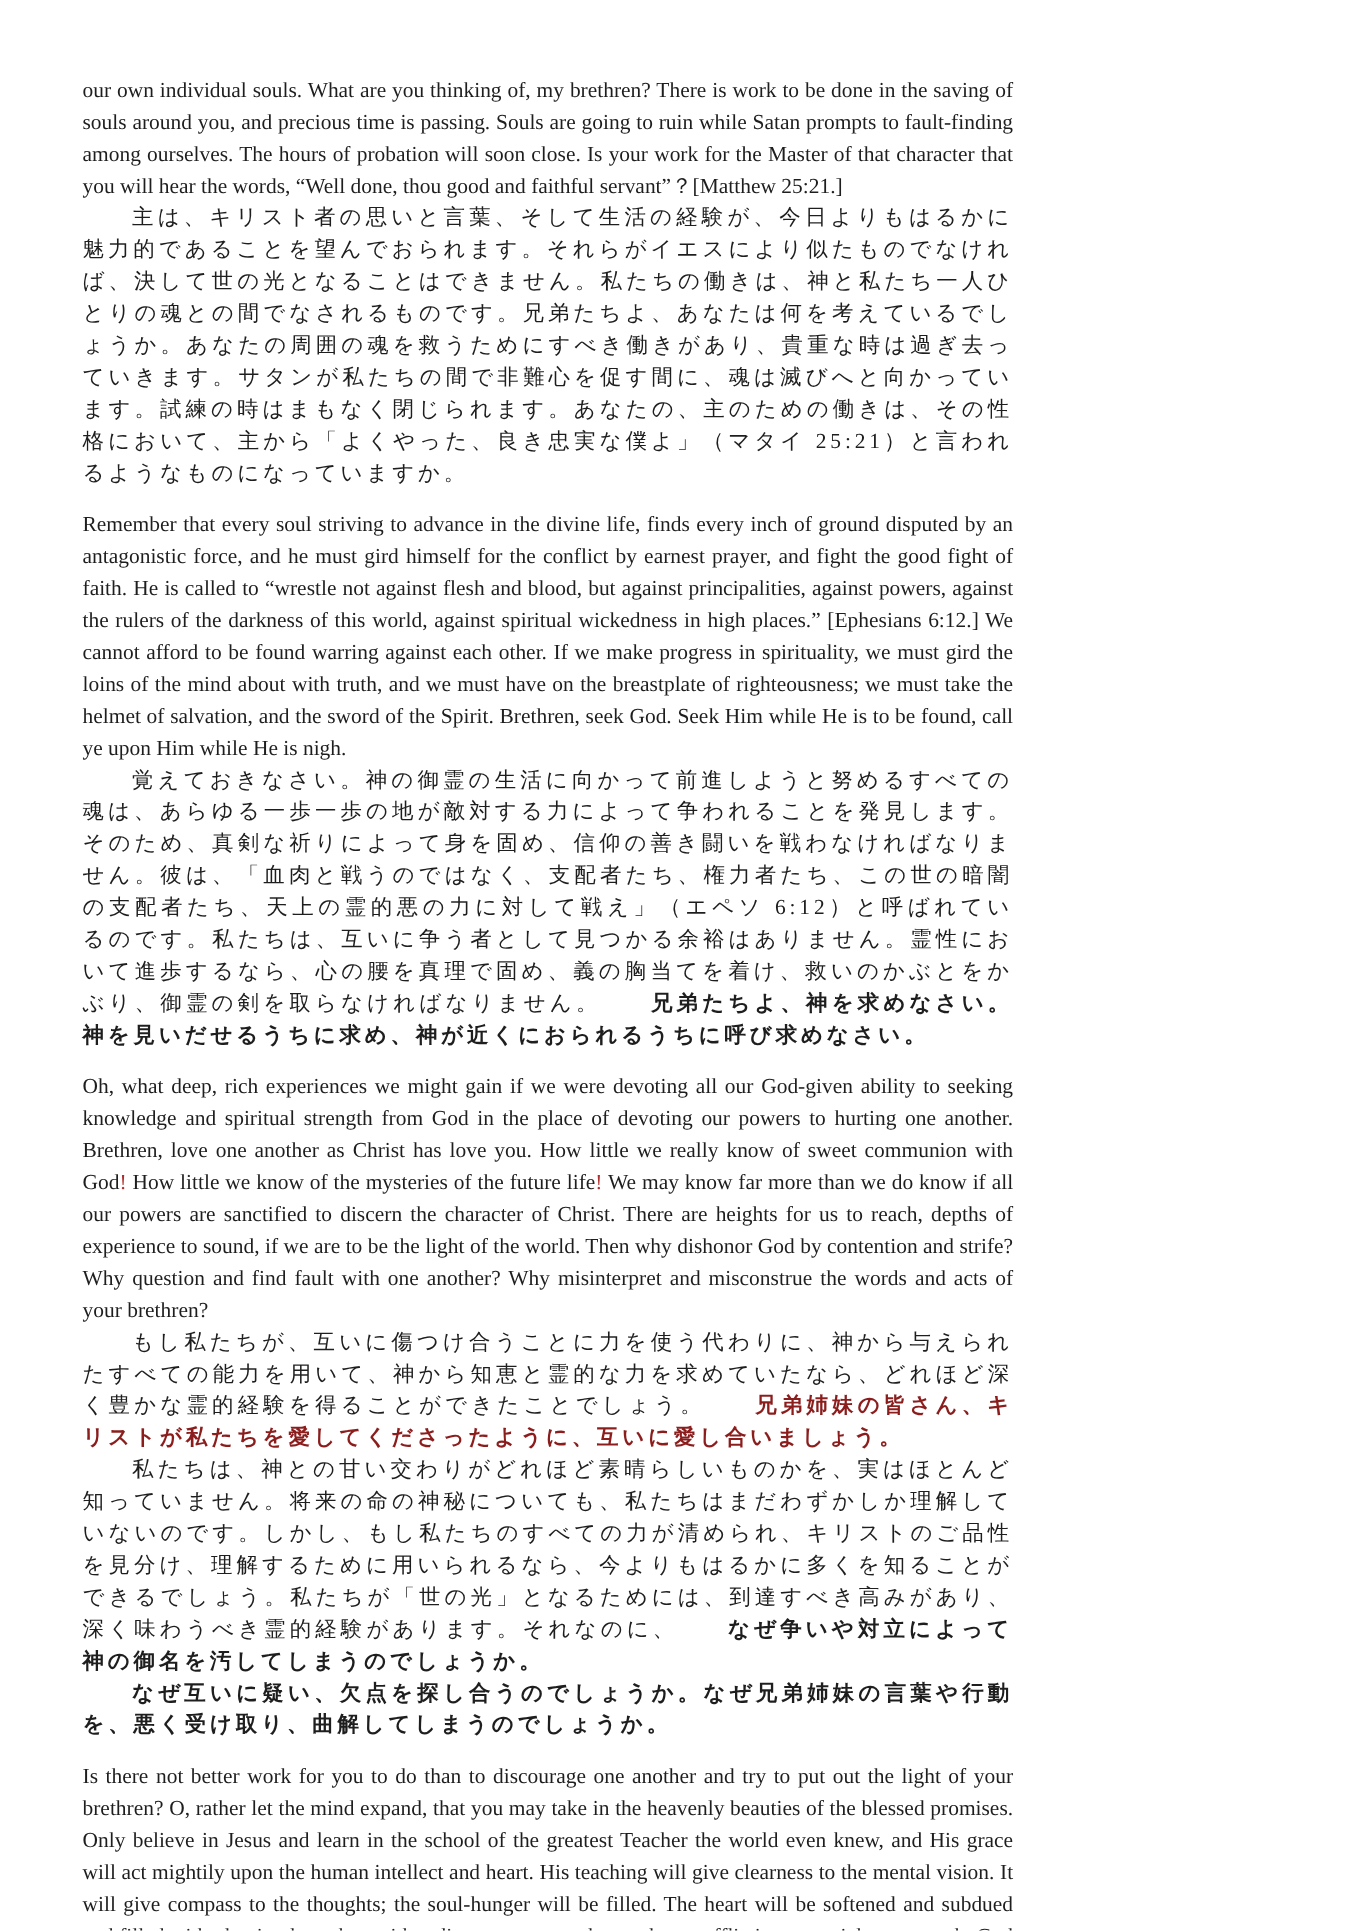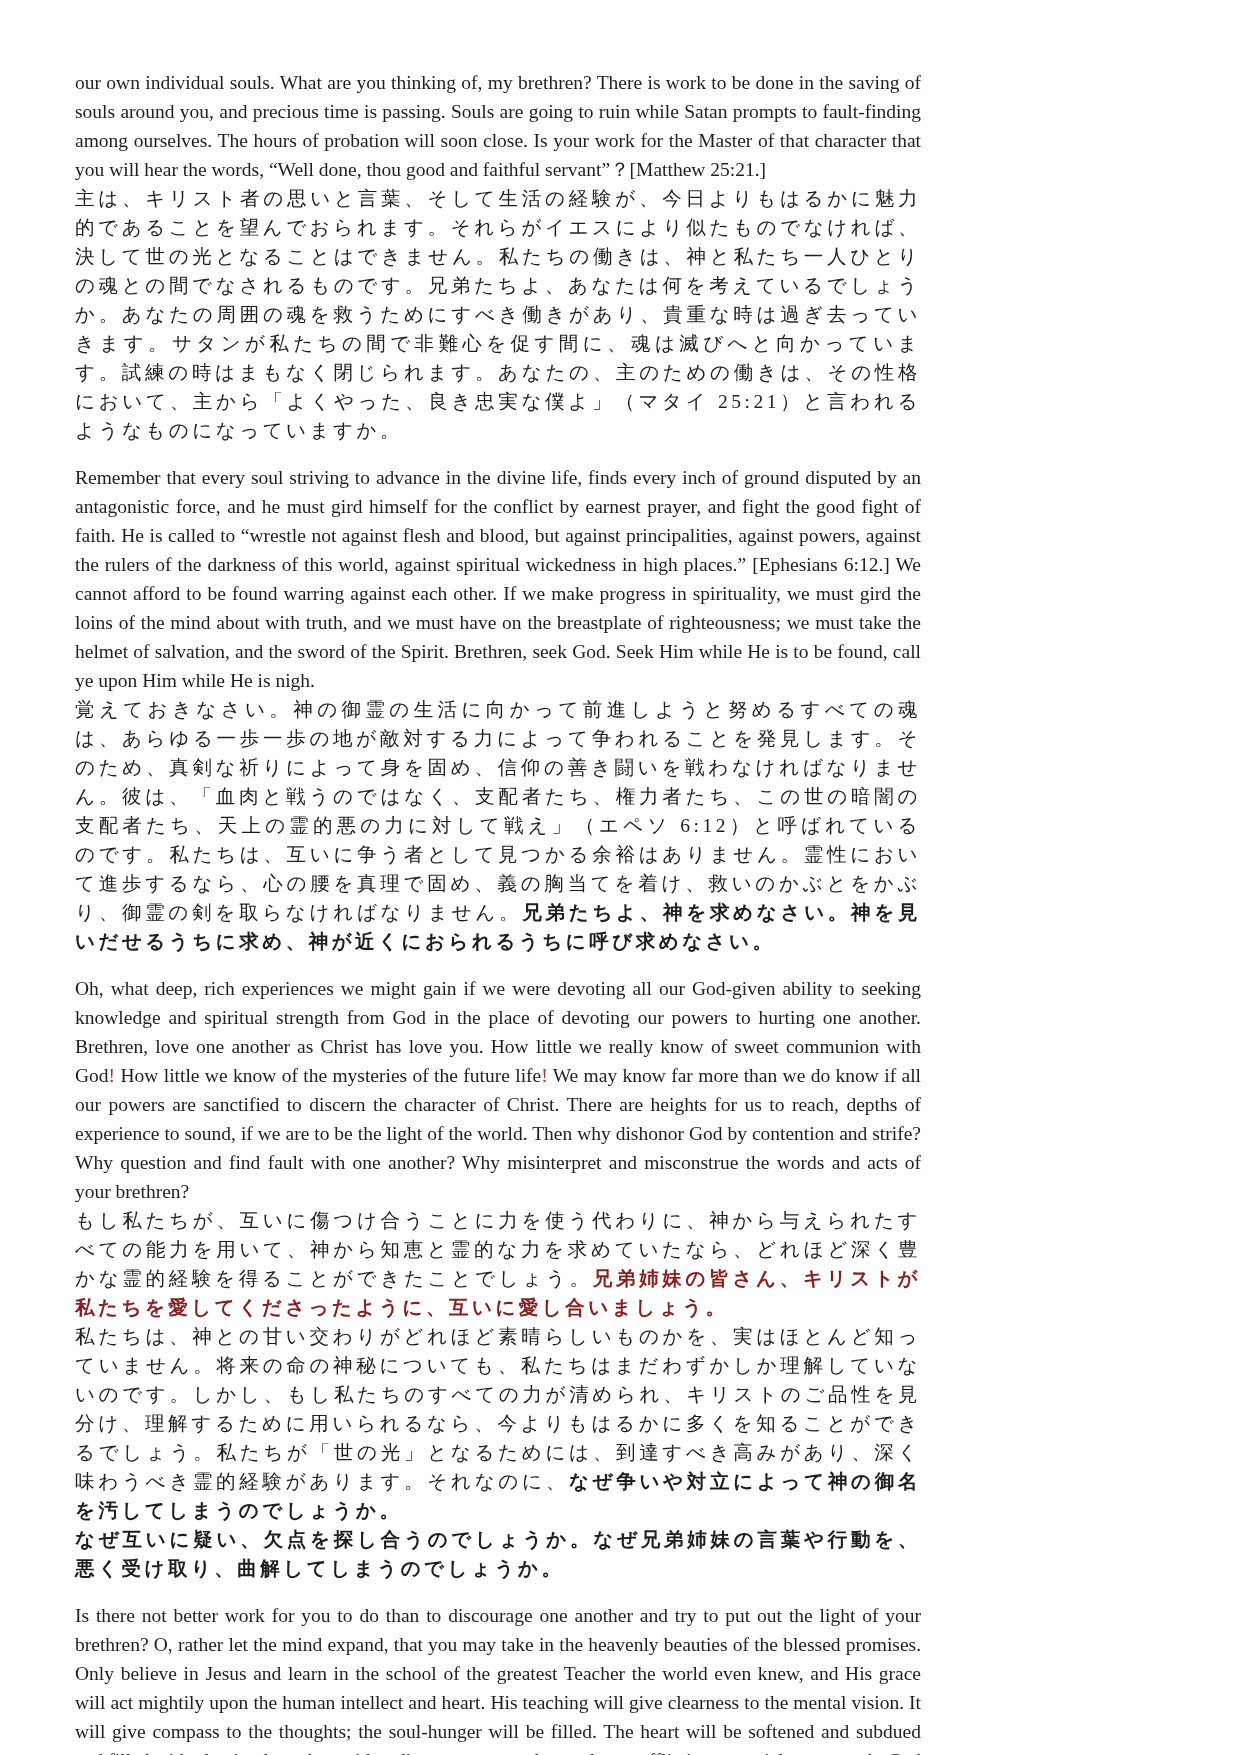--- a/index.html
+++ b/index.html
@@ -20,20 +20,21 @@
     font-size: 19.5px;
     line-height: 29px;
     color: #1e1e1e;
     text-align: justify;
   }
   p.block {
     margin: 0 0 18px 0;
   }
   span.jp {
     letter-spacing: 3.5px;
+    margin-left: 45px;
   }
   span.en {
     letter-spacing: 0;
   }
   span.bold {
     font-weight: bold;
   }
 </style>
 </head>
 <body style="background: rgb(255, 255, 255);">

